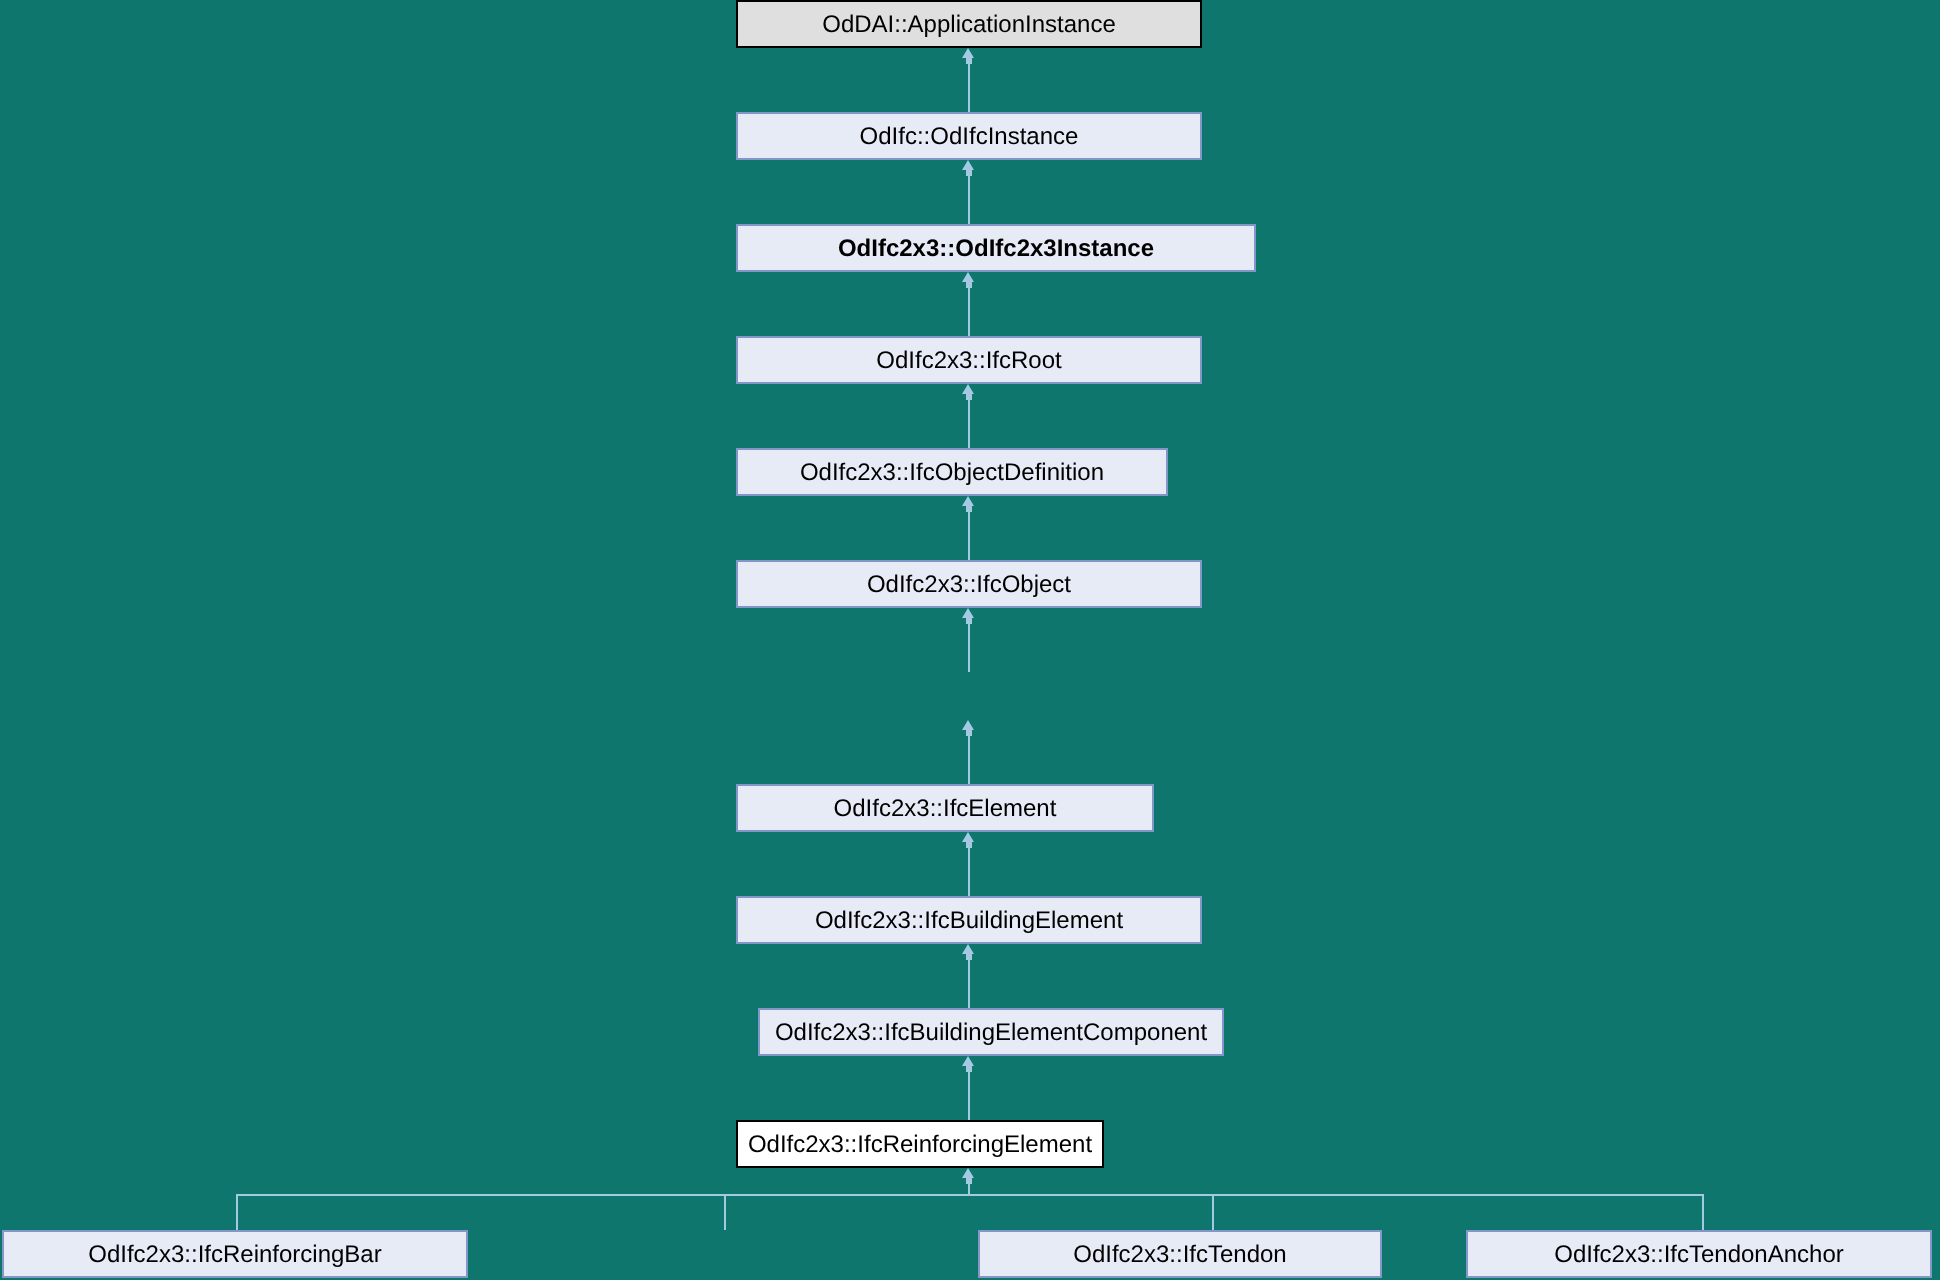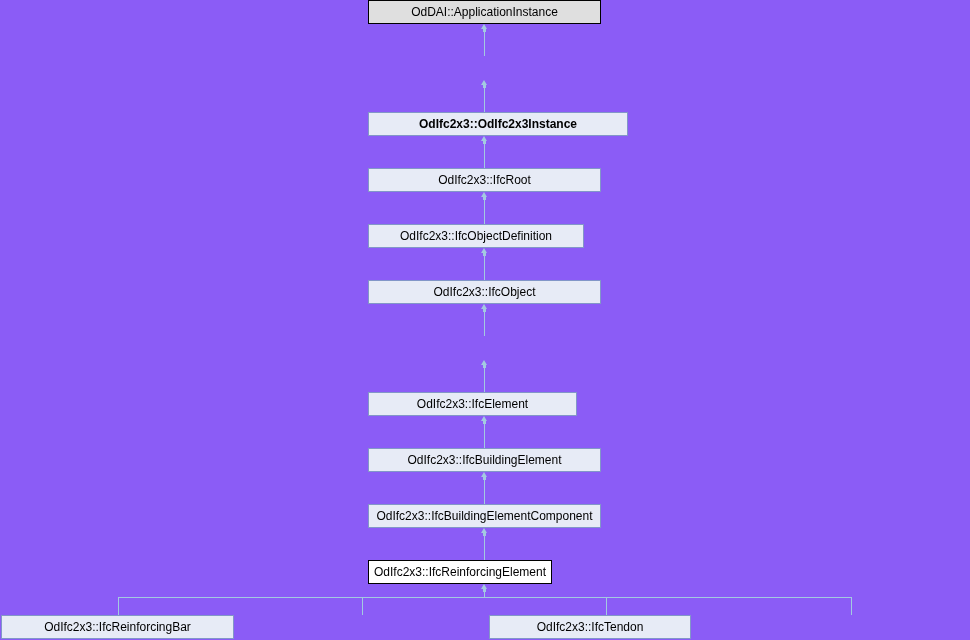--- a/index.html
+++ b/index.html
@@ -8,21 +8,21 @@
     padding: 0;
     background: #ffffff;
   }
   body {
     font-family: "Liberation Sans", sans-serif;
   }
   #diagram {
     position: relative;
     width: 970px;
     height: 640px;
-    background: #8b5cf6;
+    background: #0f766e;
     overflow: hidden;
   }
   .node {
     position: absolute;
     box-sizing: border-box;
     height: 24px;
     line-height: 22px;
     text-align: center;
     font-size: 12px;
     color: #000000;
@@ -75,20 +75,23 @@
 </style>
 </head>
 <body>
 
 <div id="diagram">
 
   <div class="node root" style="left:368px; top:0px; width:233px;">
     <span class="label">OdDAI::ApplicationInstance</span>
   </div>
 
+  <div class="node normal" style="left:368px; top:56px; width:233px;">
+    <span class="label">OdIfc::OdIfcInstance</span>
+  </div>
 
   <div class="node normal" style="left:368px; top:112px; width:260px;font-weight:bold;">
     <span class="label">OdIfc2x3::OdIfc2x3Instance</span>
   </div>
 
   <div class="node normal" style="left:368px; top:168px; width:233px;">
     <span class="label">OdIfc2x3::IfcRoot</span>
   </div>
 
   <div class="node normal" style="left:368px; top:224px; width:216px;">
@@ -101,37 +104,40 @@
 
 
   <div class="node normal" style="left:368px; top:392px; width:209px;">
     <span class="label">OdIfc2x3::IfcElement</span>
   </div>
 
   <div class="node normal" style="left:368px; top:448px; width:233px;">
     <span class="label">OdIfc2x3::IfcBuildingElement</span>
   </div>
 
-  <div class="node normal" style="left:368px; top:504px; width:233px;">
+  <div class="node normal" style="left:379px; top:504px; width:233px;">
     <span class="label">OdIfc2x3::IfcBuildingElementComponent</span>
   </div>
 
   <div class="node current" style="left:368px; top:560px; width:184px;">
     <span class="label">OdIfc2x3::IfcReinforcingElement</span>
   </div>
 
   <div class="node normal" style="left:1px; top:615px; width:233px;">
     <span class="label">OdIfc2x3::IfcReinforcingBar</span>
   </div>
 
 
   <div class="node normal" style="left:489px; top:615px; width:202px;">
     <span class="label">OdIfc2x3::IfcTendon</span>
   </div>
 
+  <div class="node normal" style="left:733px; top:615px; width:233px;">
+    <span class="label">OdIfc2x3::IfcTendonAnchor</span>
+  </div>
 
   <div class="vline" style="left:484px; top:29px; height:27px;"></div>
   <div class="arrowhead" style="left:481px; top:24px;"></div>
   <div class="arrow-stem" style="left:483px; top:29px;"></div>
 
   <div class="vline" style="left:484px; top:85px; height:27px;"></div>
   <div class="arrowhead" style="left:481px; top:80px;"></div>
   <div class="arrow-stem" style="left:483px; top:85px;"></div>
 
   <div class="vline" style="left:484px; top:141px; height:27px;"></div>

